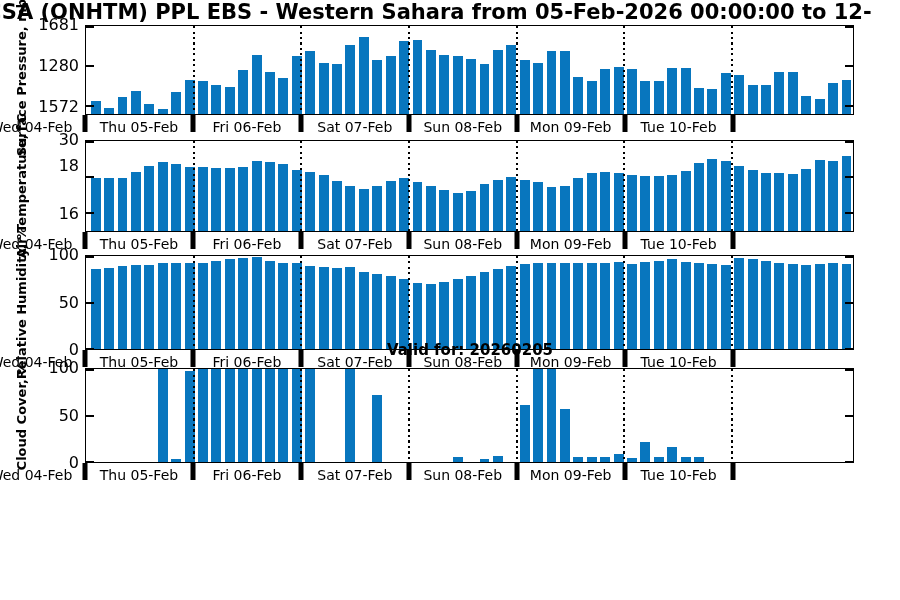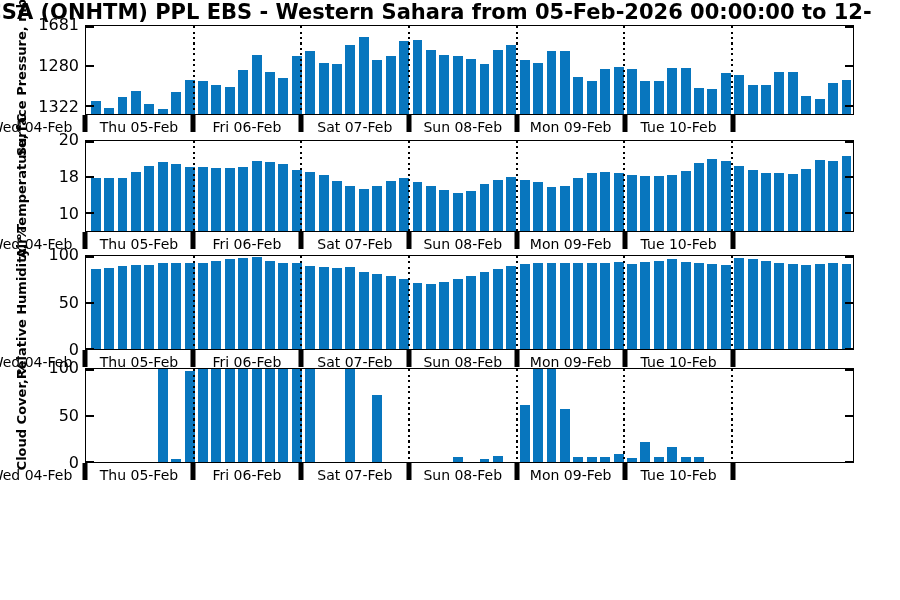--- a/index.html
+++ b/index.html
@@ -213,21 +213,21 @@
           <div class="sep" style="left: 84.2105%;"></div>
           <div class="tm" style="top: 0px; left: 0px;"></div>
           <div class="tm" style="top: 0px; right: 0px;"></div>
           <div class="tm" style="top: 39px; left: 0px;"></div>
           <div class="tm" style="top: 39px; right: 0px;"></div>
           <div class="tm" style="top: 79px; left: 0px;"></div>
           <div class="tm" style="top: 79px; right: 0px;"></div>
         </div>
         <div class="ytick" style="top: -8px;">1681</div>
         <div class="ytick" style="top: 32.9091px;">1280</div>
-        <div class="ytick" style="top: 73.8182px;">1322</div>
+        <div class="ytick" style="top: 73.8182px;">1572</div>
         <div class="band" style="top: 90px;">
           <div class="dtick" style="left: 0%;"></div>
           <div class="dtick" style="left: 14.0351%;"></div>
           <div class="dtick" style="left: 28.0702%;"></div>
           <div class="dtick" style="left: 42.1053%;"></div>
           <div class="dtick" style="left: 56.1404%;"></div>
           <div class="dtick" style="left: 70.1754%;"></div>
           <div class="dtick" style="left: 84.2105%;"></div>
           <div class="dlabel" style="left: -7.01754%;">Wed 04-Feb</div>
           <div class="dlabel" style="left: 7.01754%;">Thu 05-Feb</div>
@@ -420,23 +420,23 @@
           <div class="sep" style="left: 56.1404%;"></div>
           <div class="sep" style="left: 70.1754%;"></div>
           <div class="sep" style="left: 84.2105%;"></div>
           <div class="tm" style="top: 0px; left: 0px;"></div>
           <div class="tm" style="top: 0px; right: 0px;"></div>
           <div class="tm" style="top: 35px; left: 0px;"></div>
           <div class="tm" style="top: 35px; right: 0px;"></div>
           <div class="tm" style="top: 71px; left: 0px;"></div>
           <div class="tm" style="top: 71px; right: 0px;"></div>
         </div>
-        <div class="ytick" style="top: -8px;">20</div>
-        <div class="ytick" style="top: 29px;">18</div>
-        <div class="ytick" style="top: 65.6px;">10</div>
+        <div class="ytick" style="top: -8px;">30</div>
+        <div class="ytick" style="top: 18px;">18</div>
+        <div class="ytick" style="top: 65.6px;">16</div>
         <div class="band" style="top: 92px;">
           <div class="dtick" style="left: 0%;"></div>
           <div class="dtick" style="left: 14.0351%;"></div>
           <div class="dtick" style="left: 28.0702%;"></div>
           <div class="dtick" style="left: 42.1053%;"></div>
           <div class="dtick" style="left: 56.1404%;"></div>
           <div class="dtick" style="left: 70.1754%;"></div>
           <div class="dtick" style="left: 84.2105%;"></div>
           <div class="dlabel" style="left: -7.01754%;">Wed 04-Feb</div>
           <div class="dlabel" style="left: 7.01754%;">Thu 05-Feb</div>
@@ -859,13 +859,14 @@
           <div class="dlabel" style="left: -7.01754%;">Wed 04-Feb</div>
           <div class="dlabel" style="left: 7.01754%;">Thu 05-Feb</div>
           <div class="dlabel" style="left: 21.0526%;">Fri 06-Feb</div>
           <div class="dlabel" style="left: 35.0877%;">Sat 07-Feb</div>
           <div class="dlabel" style="left: 49.1228%;">Sun 08-Feb</div>
           <div class="dlabel" style="left: 63.1579%;">Mon 09-Feb</div>
           <div class="dlabel" style="left: 77.193%;">Tue 10-Feb</div>
         </div>
       </div>
     </div>
+  <div class="valid">Valid for: 20260205</div>
 </div>
 
 </body></html>

